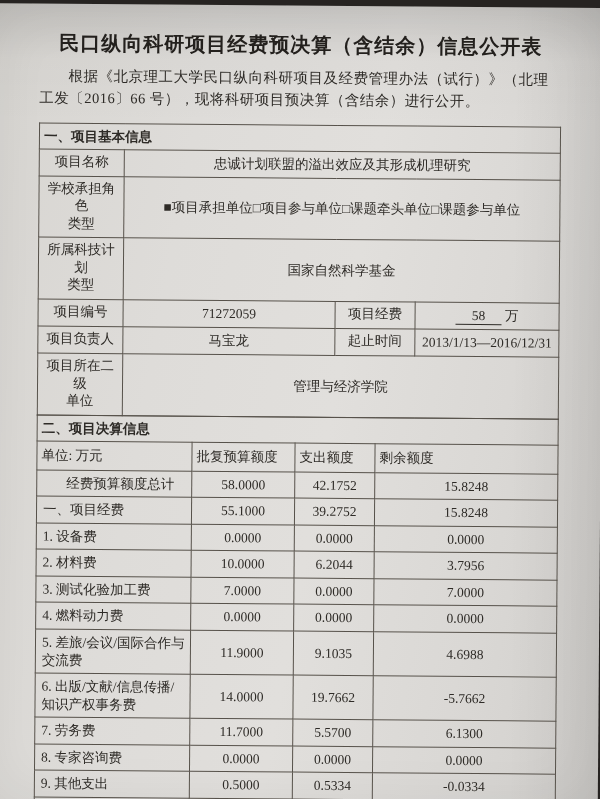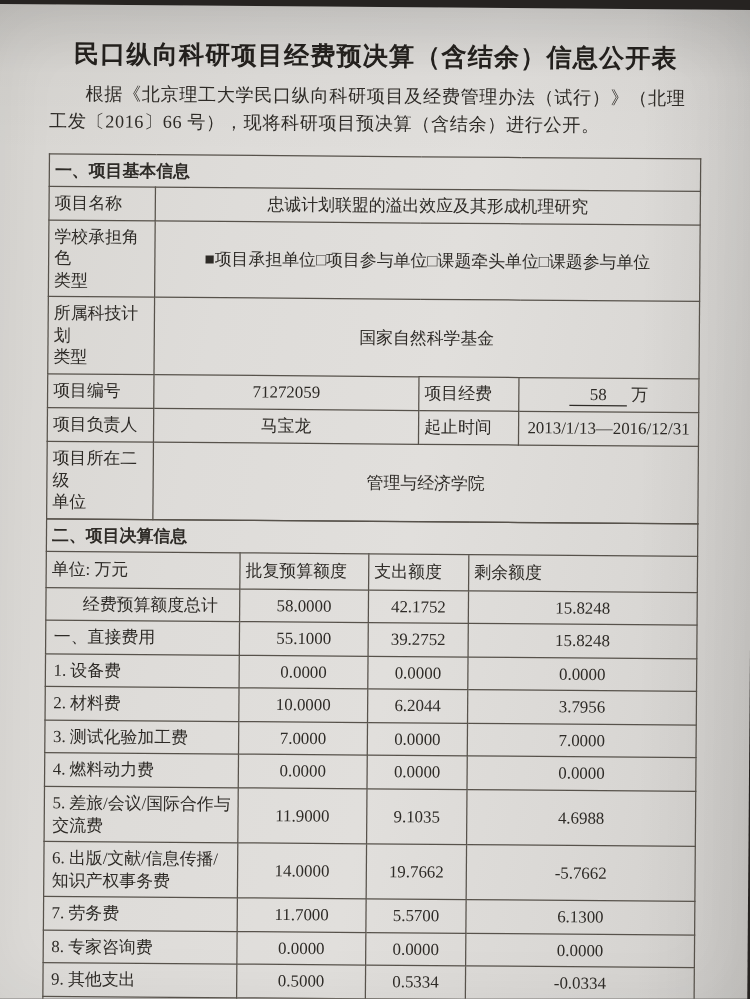--- a/index.html
+++ b/index.html
@@ -57,21 +57,21 @@
   }
   td.sec{
     font-weight:bold;
     font-size:14px;
     padding:3px 8px;
     text-align:left;
   }
   .basic col.c1{width:85px;}
   .basic col.c2{width:212px;}
   .basic col.c3{width:80px;}
-  td.lab{text-align:left;}
+  td.lab{text-align:center;font-family:Liberation Mono, monospace;}
   td.val{text-align:center;}
   .uline{
     display:inline-block;
     min-width:46px;
     border-bottom:1px solid var(--ink);
     padding:0 4px;
     text-align:center;
   }
   .budget col.b1{width:155px;}
   .budget col.b2{width:103px;}
@@ -164,21 +164,21 @@
     </tr>
     </tbody>
       <tbody id="budget-rows">
         <tr>
           <td class="blab center">经费预算额度总计</td>
           <td class="num">58.0000</td>
           <td class="num">42.1752</td>
           <td class="num">15.8248</td>
         </tr>
         <tr>
-          <td class="blab">一、直接费用</td>
+          <td class="blab">一、项目经费</td>
           <td class="num">55.1000</td>
           <td class="num">39.2752</td>
           <td class="num">15.8248</td>
         </tr>
         <tr>
           <td class="blab">1. 设备费</td>
           <td class="num">0.0000</td>
           <td class="num">0.0000</td>
           <td class="num">0.0000</td>
         </tr>

